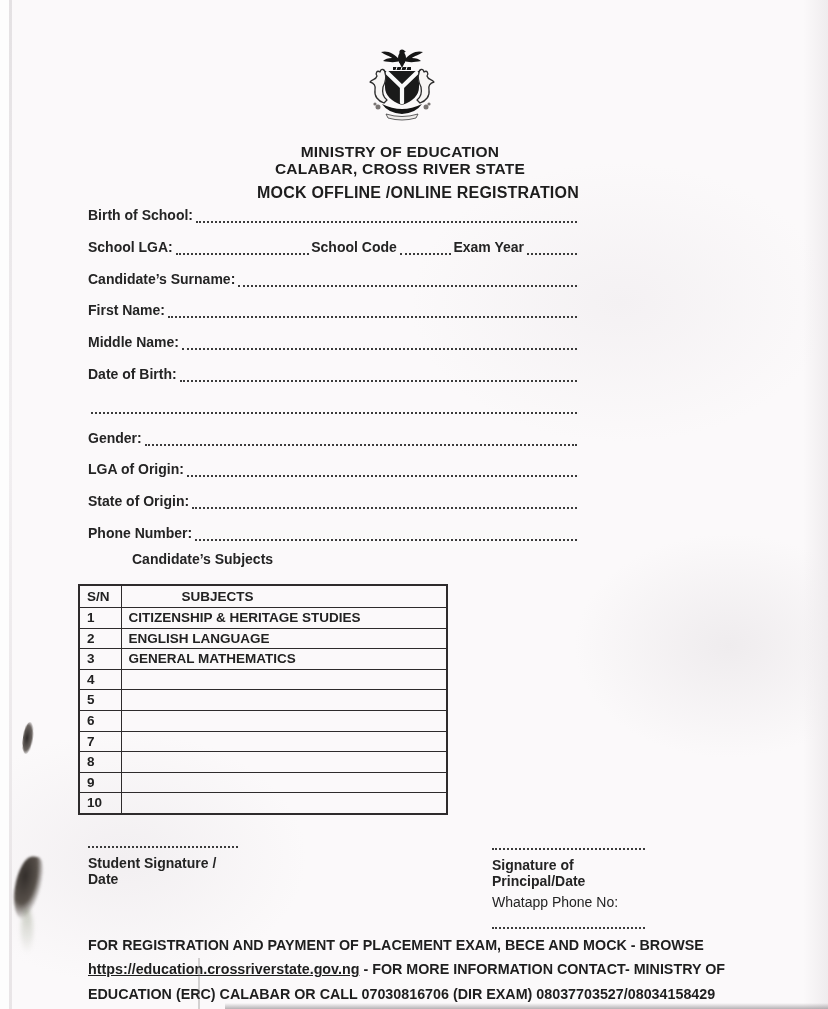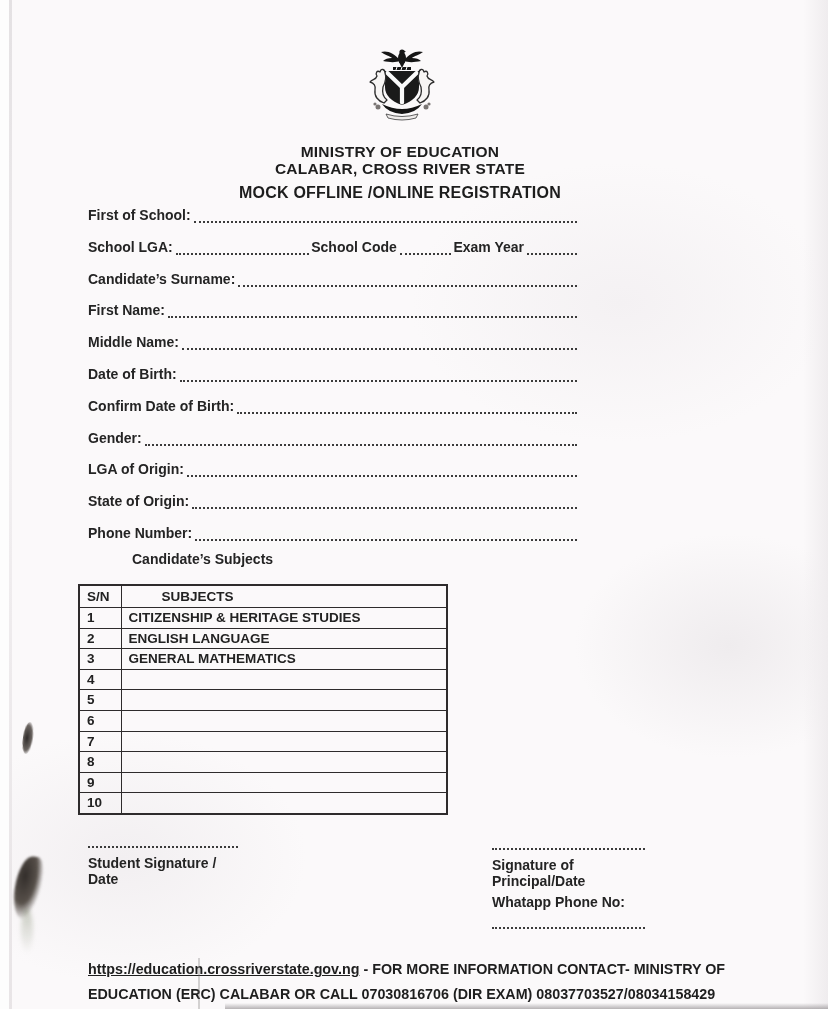--- a/index.html
+++ b/index.html
@@ -32,50 +32,50 @@
   .fold-line{position:absolute;left:198px;top:958px;width:2px;height:51px;
     background:rgba(120,115,117,.3);filter:blur(.5px);}
 
   
   .emblem{position:absolute;left:354px;top:47px;width:96px;height:76px;}
 
   
   .titles{position:absolute;left:0;top:0;width:800px;text-align:center;font-weight:700;color:#1d1d1d;}
   .t1{position:absolute;left:0;top:143px;width:100%;font-size:15.5px;letter-spacing:.2px;}
   .t2{position:absolute;left:0;top:160px;width:100%;font-size:15.5px;letter-spacing:.2px;text-align:center;}
-  .t3{position:absolute;left:0;top:184px;width:100%;font-size:16px;letter-spacing:.2px;}
+  .t3{position:absolute;left:0;top:184px;width:100%;font-size:16px;letter-spacing:.2px;padding-left:18px;}
 
   
   .fields{position:absolute;left:88px;top:206px;width:489px;}
   .frow{height:31.8px;display:flex;}
   .lbl{line-height:18px;font-size:14px;font-weight:600;color:#242424;white-space:nowrap;}
   .lead{flex:1;height:15px;border-bottom:2.2px dotted #3b3b3b;margin-left:3px;min-width:10px;}
   .lead.l-a{flex:1.55;}
   .lead.l-b{flex:0.60;}
   .lead.l-c{flex:0.58;}
   .midlbl{margin-left:2px;}
 
   .subjects-heading{position:absolute;left:88px;top:551px;font-size:14px;font-weight:600;color:#242424;margin-left:44px;}
 
   
   table.subjects{position:absolute;left:78px;top:584px;width:370px;border-collapse:collapse;
     table-layout:fixed;font-size:13.5px;font-weight:600;color:#222;border:2px solid #2e2b2c;}
   table.subjects td{border:1.6px solid #2e2b2c;height:19.6px;padding:0 0 0 7px;
     line-height:1;vertical-align:middle;overflow:hidden;white-space:nowrap;}
   table.subjects tr.hd td{height:21px;}
-  table.subjects td.subj-hd{padding-left:40px;}
+  table.subjects td.subj-hd{padding-left:60px;}
   .col-sn{width:42px;}
 
   
   .sig-left{position:absolute;left:88px;top:840px;width:160px;}
   .sig-right{position:absolute;left:492px;top:842px;width:170px;}
   .dots{width:150px;height:6px;border-bottom:2.2px dotted #3b3b3b;}
   .dots.w2{width:153px;}
   .sig-lbl{margin-top:7px;font-size:14px;font-weight:600;color:#242424;}
-  .sig-lbl2{margin-top:5px;font-size:14px;font-weight:700;color:#242424;}
+  .sig-lbl2{margin-top:5px;font-size:14px;font-weight:400;color:#242424;}
   .sig-right .dots.btm{margin-top:11px;}
 
   
   .footer{position:absolute;left:88px;top:933px;width:648px;font-size:14.3px;
     font-weight:600;color:#1e1e1e;line-height:24.3px;}
   .footer .link{text-decoration:underline;}
 </style>
 </head>
 <body>
 
@@ -122,21 +122,21 @@
   </div>
 
   <div class="titles">
     <div class="t1">MINISTRY OF EDUCATION</div>
     <div class="t2">CALABAR, CROSS RIVER STATE</div>
     <div class="t3">MOCK OFFLINE /ONLINE REGISTRATION</div>
   </div>
 
   <div class="fields">
     <div class="frow">
-      <span class="lbl">First of School:</span>
+      <span class="lbl">Birth of School:</span>
       <span class="lead"></span>
     </div>
     <div class="frow">
       <span class="lbl">School LGA:</span>
       <span class="lead l-a"></span>
       <span class="lbl midlbl">School Code</span>
       <span class="lead l-b"></span>
       <span class="lbl midlbl">Exam Year</span>
       <span class="lead l-c"></span>
     </div>
@@ -150,21 +150,20 @@
     </div>
     <div class="frow">
       <span class="lbl">Middle Name:</span>
       <span class="lead"></span>
     </div>
     <div class="frow">
       <span class="lbl">Date of Birth:</span>
       <span class="lead"></span>
     </div>
     <div class="frow">
-      <span class="lbl">Confirm Date of Birth:</span>
       <span class="lead"></span>
     </div>
     <div class="frow">
       <span class="lbl">Gender:</span>
       <span class="lead"></span>
     </div>
     <div class="frow">
       <span class="lbl">LGA of Origin:</span>
       <span class="lead"></span>
     </div>
@@ -238,21 +237,21 @@
     <div class="sig-lbl">Student Signature / Date</div>
   </div>
   <div class="sig-right">
     <div class="dots w2"></div>
     <div class="sig-lbl">Signature of Principal/Date</div>
     <div class="sig-lbl2">Whatapp Phone No:</div>
     <div class="dots w2 btm"></div>
   </div>
 
   <div class="footer">
-    <br>
+    <span>FOR REGISTRATION AND PAYMENT OF PLACEMENT EXAM, BECE AND MOCK - BROWSE</span><br>
     <span class="link">https://education.crossriverstate.gov.ng</span><span>  - FOR MORE INFORMATION CONTACT- MINISTRY OF</span><br>
     <span>EDUCATION (ERC) CALABAR OR CALL 07030816706 (DIR EXAM) 08037703527/08034158429</span>
   </div>
 
   <div class="blob-a"></div>
   <div class="blob-b"></div>
   <div class="blob-b-tail"></div>
   <div class="fold-line"></div>
   <div class="bottom-shadow"></div>
 

